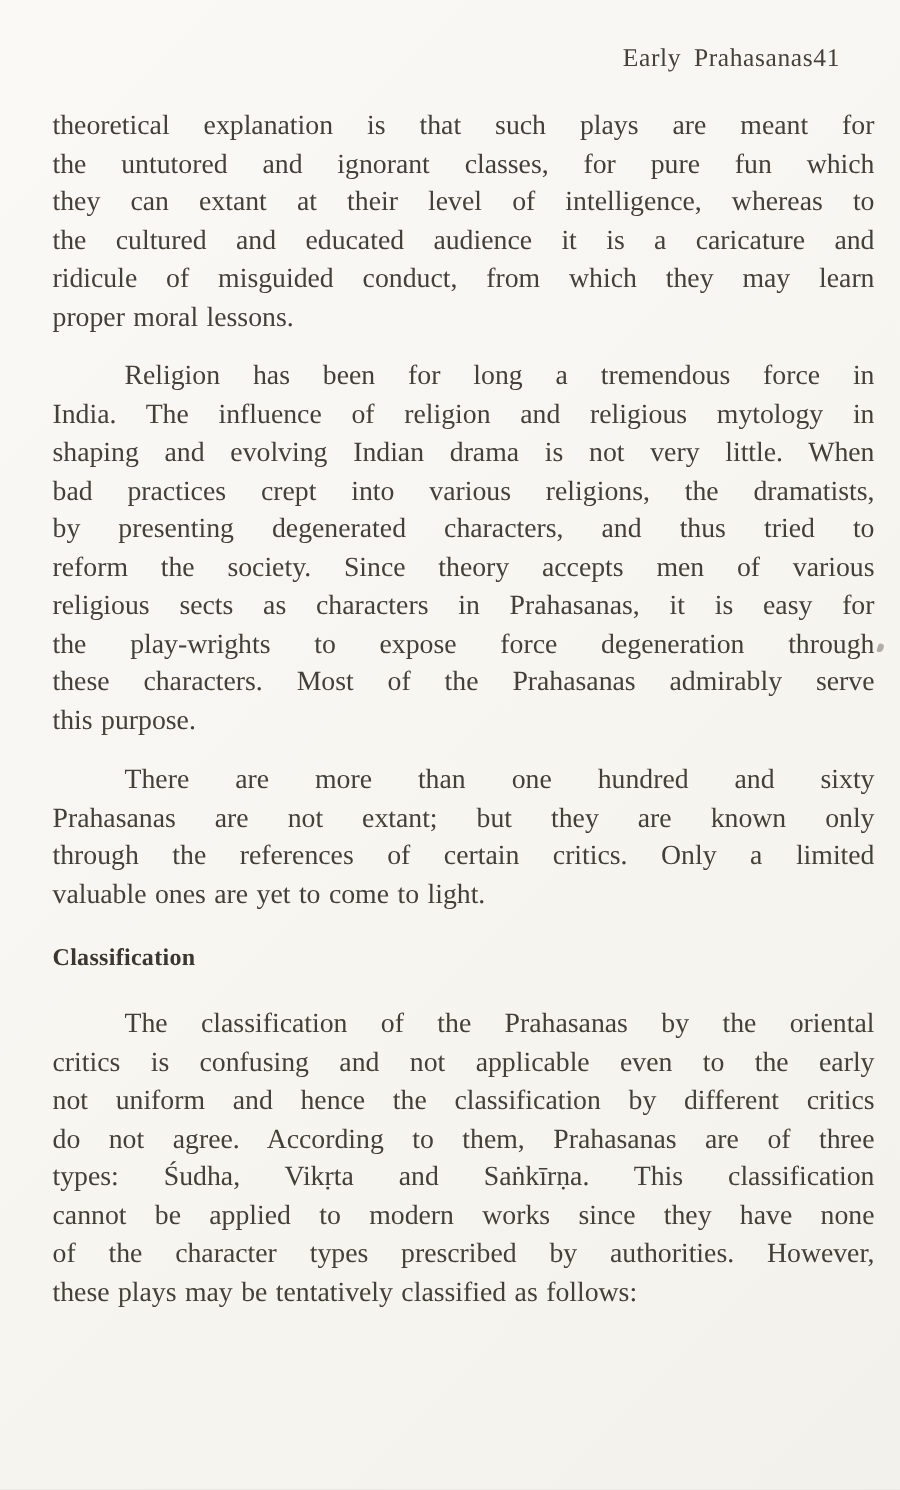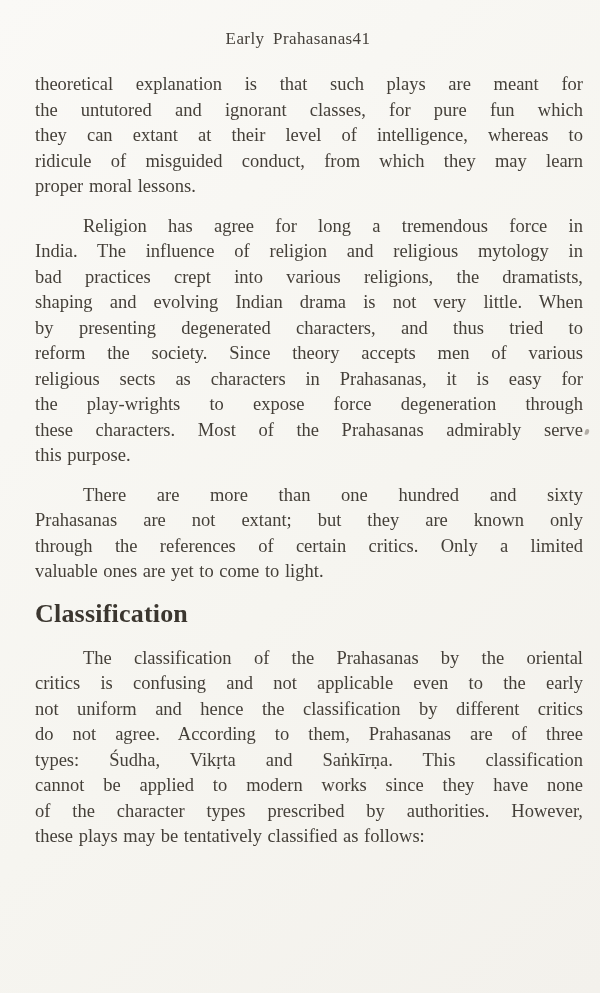--- a/index.html
+++ b/index.html
@@ -16,21 +16,21 @@
     position: relative;
     width: 600px;
     height: 993px;
     background: linear-gradient(135deg, #faf9f6 0%, #f6f5f0 55%, #f3f1ec 100%);
     color: #413c35;
     overflow: hidden;
     box-sizing: border-box;
   }
   .header {
     display: flex;
-    justify-content: center;
+    justify-content: flex-end;
     align-items: baseline;
     padding: 29px 40px 0 36px;
     font-size: 17px;
     letter-spacing: 0.4px;
     color: #45403a;
   }
   .running-title {
     word-spacing: 4px;
   }
   .text-body {
@@ -49,21 +49,21 @@
     color: #443f38;
   }
   .line.last {
     text-align-last: left;
   }
   .line.indent {
     text-indent: 48px;
   }
   .section-heading {
     font-weight: bold;
-    font-size: 26px;
+    font-size: 16px;
     line-height: 26px;
     margin: 16px 0 19px 0;
     color: #3b362f;
     letter-spacing: 0.2px;
   }
   .speck {
     position: absolute;
     left: 585px;
     top: 429px;
     width: 4px;
@@ -81,28 +81,29 @@
   <div class="header">
     <span class="running-title">Early Prahasanas</span>
     <span class="page-number">41</span>
   </div>
 
   <div class="text-body">
       <div class="paragraph">
         <div class="line">theoretical explanation is that such plays are meant for</div>
         <div class="line">the untutored and ignorant classes, for pure fun which</div>
         <div class="line">they can extant at their level of intelligence, whereas to</div>
+        <div class="line">the cultured and educated audience it is a caricature and</div>
         <div class="line">ridicule of misguided conduct, from which they may learn</div>
         <div class="line last">proper moral lessons.</div>
       </div>
       <div class="paragraph">
-        <div class="line indent">Religion has agree for long a tremendous force in</div>
+        <div class="line indent">Religion has been for long a tremendous force in</div>
         <div class="line">India. The influence of religion and religious mytology in</div>
+        <div class="line">shaping and evolving Indian drama is not very little. When</div>
         <div class="line">bad practices crept into various religions, the dramatists,</div>
-        <div class="line">shaping and evolving Indian drama is not very little. When</div>
         <div class="line">by presenting degenerated characters, and thus tried to</div>
         <div class="line">reform the society. Since theory accepts men of various</div>
         <div class="line">religious sects as characters in Prahasanas, it is easy for</div>
         <div class="line">the play-wrights to expose force degeneration through</div>
         <div class="line">these characters. Most of the Prahasanas admirably serve</div>
         <div class="line last">this purpose.</div>
       </div>
       <div class="paragraph">
         <div class="line indent">There are more than one hundred and sixty</div>
         <div class="line">Prahasanas are not extant; but they are known only</div>

